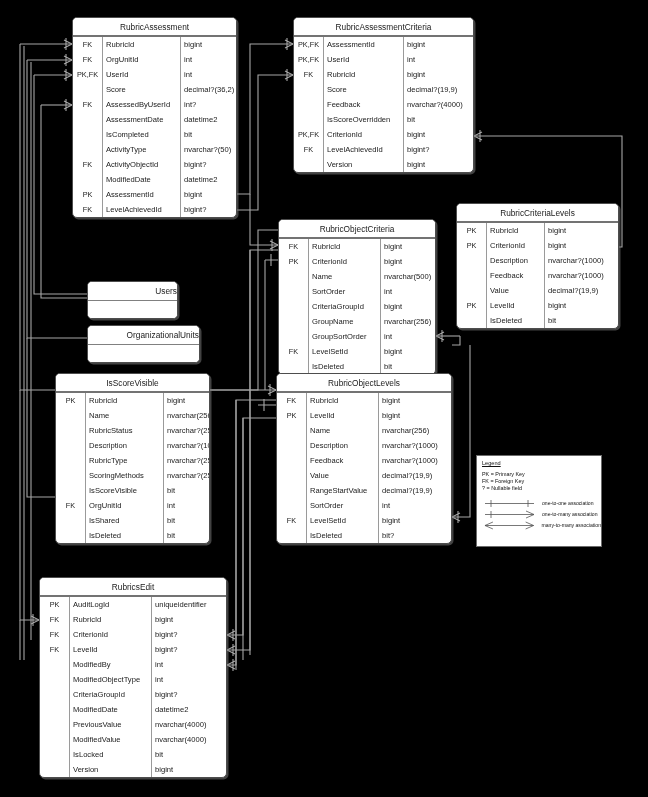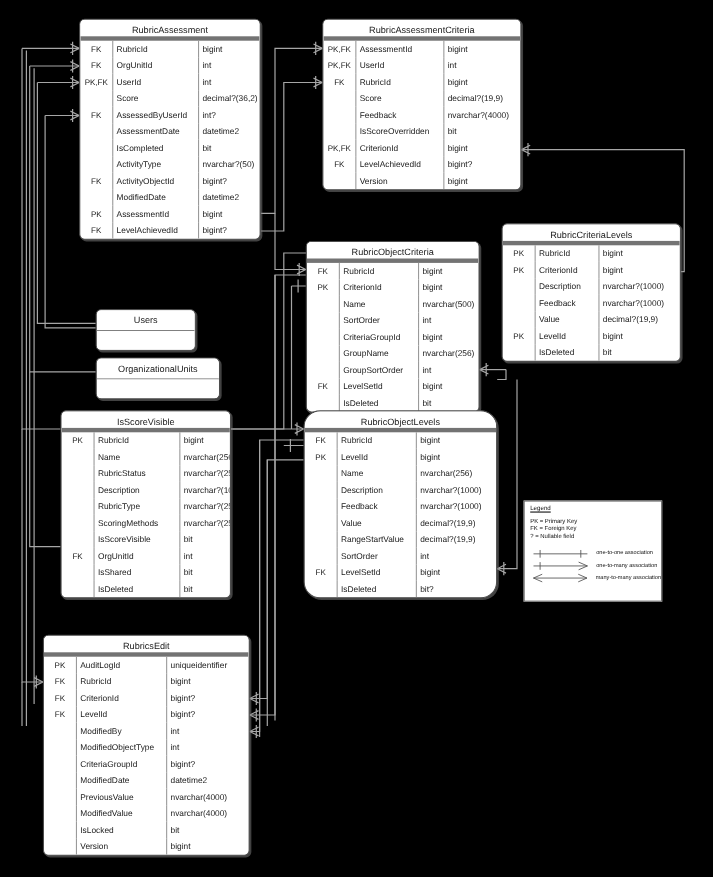--- a/index.html
+++ b/index.html
@@ -33,21 +33,21 @@
     border-radius: 5px;
     box-shadow: 1.5px 1.5px 0 rgba(120,120,120,0.55);
     overflow: hidden;
   }
   .entity .title {
     height: 19px;
     line-height: 19px;
     text-align: center;
     font-size: 8.3px;
     color: #1a1a1a;
-    border-bottom: 4px solid #737373;
+    border-bottom: 2px solid #737373;
     background: #ffffff;
     white-space: nowrap;
   }
   .entity .rows { display: block; }
   .entity .row {
     display: flex;
     height: 15px;
     line-height: 15px;
     font-size: 7.6px;
     color: #1a1a1a;
@@ -66,21 +66,21 @@
     padding-left: 3px;
     border-right: 1px solid #9a9a9a;
     overflow: hidden;
   }
   .entity .row .t {
     flex: 1 1 auto;
     padding-left: 3px;
     overflow: hidden;
   }
   
-  .entity.simple .title { border-bottom: 1px solid #808080; }
+  .entity.simple .title { border-bottom: 1px solid #808080; text-align: right; }
   .entity.simple .blank { height: 17px; background:#ffffff; }
 
   
   .w-assessment .n { width: 78px; }
   .w-asscriteria .n { width: 80px; }
   .w-objcriteria .n { width: 72px; }
   .w-crlevels .n   { width: 58px; }
   .w-objects .n    { width: 78px; }
   .w-objlevels .n  { width: 72px; }
   .w-edit .n       { width: 82px; }
@@ -454,21 +454,21 @@
             <div class="n">IsShared</div>
             <div class="t">bit</div>
           </div>
           <div class="row">
             <div class="k"></div>
             <div class="n">IsDeleted</div>
             <div class="t">bit</div>
           </div>
         </div>
       </div>
-      <div class="entity w-objlevels" style="left: 276px; top: 373px; width: 176px; border-radius: 15px;">
+      <div class="entity w-objlevels" style="left: 276px; top: 373px; width: 176px;">
         <div class="title">RubricObjectLevels</div>
         <div class="rows">
           <div class="row">
             <div class="k">FK</div>
             <div class="n">RubricId</div>
             <div class="t">bigint</div>
           </div>
           <div class="row">
             <div class="k">PK</div>
             <div class="n">LevelId</div>

